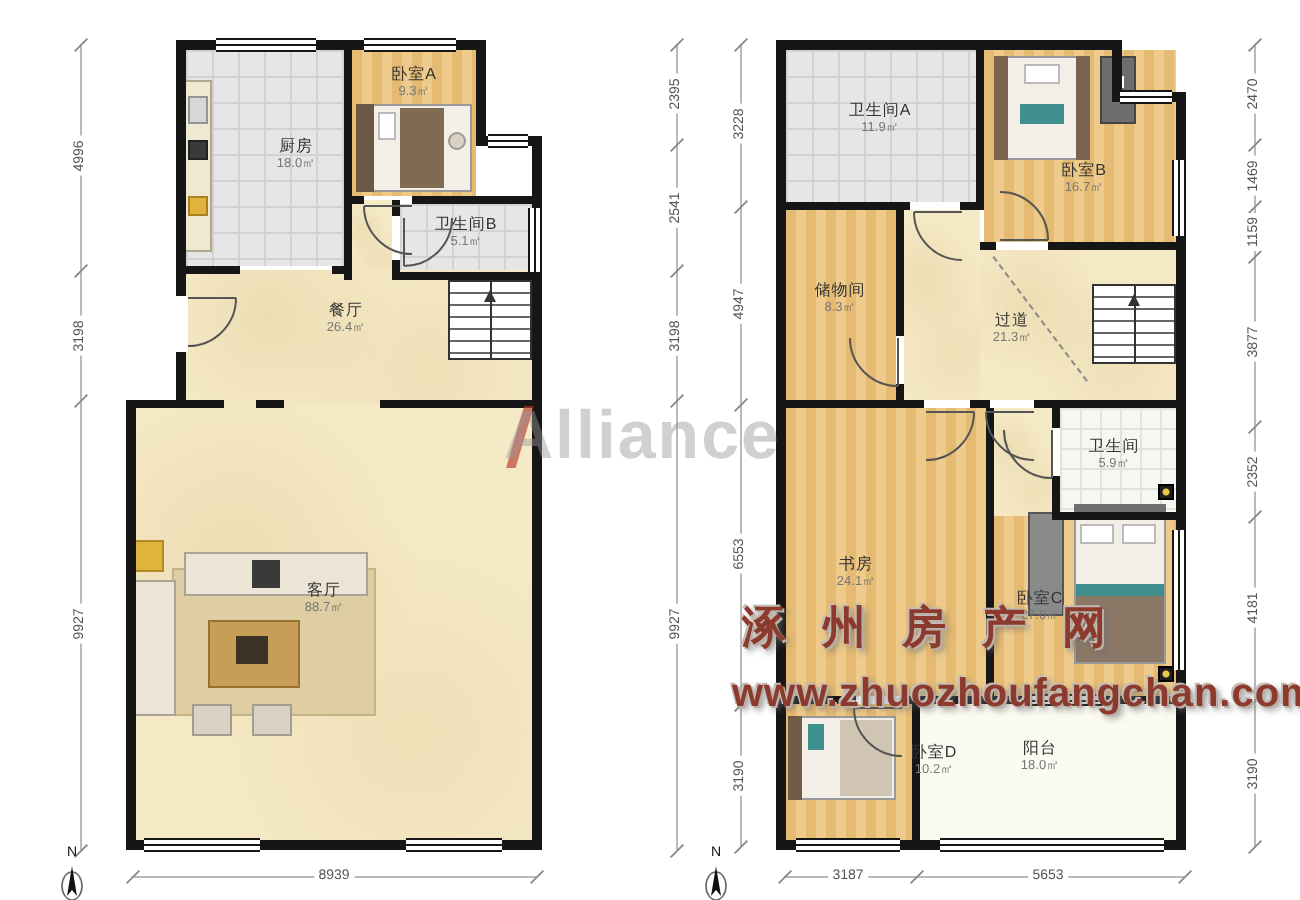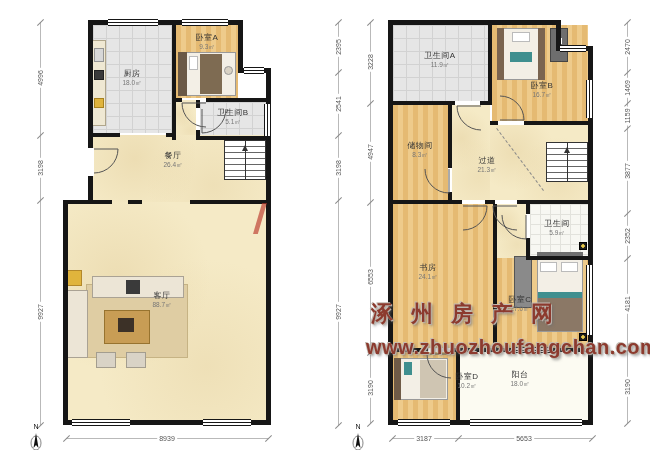--- a/index.html
+++ b/index.html
@@ -112,21 +112,21 @@
     <i class="fur" style="left:86px;top:284px;width:102px;height:74px;background:#dfcda3;border:1px solid #c6b384"></i>
     <i class="fur" style="left:66px;top:290px;width:22px;height:68px;background:#ece5d6;border:1px solid #aaa294"></i>
     <i class="fur" style="left:92px;top:276px;width:92px;height:22px;background:#ece5d6;border:1px solid #aaa294"></i>
     <i class="fur" style="left:126px;top:280px;width:14px;height:14px;background:#3a3a3a"></i>
     <i class="fur" style="left:104px;top:310px;width:46px;height:34px;background:#c89d55;border:1px solid #97732f"></i>
     <i class="fur" style="left:118px;top:318px;width:16px;height:14px;background:#3c3127"></i>
     <i class="fur" style="left:96px;top:352px;width:20px;height:16px;background:#d9d3c6;border:1px solid #a39d8f"></i>
     <i class="fur" style="left:126px;top:352px;width:20px;height:16px;background:#d9d3c6;border:1px solid #a39d8f"></i>
     <i class="fur" style="left:66px;top:270px;width:16px;height:16px;background:#e0b43c;border:1px solid #b3882a"></i>
 
-    <div class="rlabel" style="left:132px;top:78px">
+    <div class="rlabel" style="left:148px;top:78px">
       <div class="rname">厨房</div>
       <div class="rarea">18.0㎡</div>
     </div>
     <div class="rlabel" style="left:207px;top:42px">
       <div class="rname">卧室A</div>
       <div class="rarea">9.3㎡</div>
     </div>
     <div class="rlabel" style="left:233px;top:117px">
       <div class="rname">卫生间B</div>
       <div class="rarea">5.1㎡</div>
@@ -283,29 +283,29 @@
       <div class="rarea">11.9㎡</div>
     </div>
     <div class="rlabel" style="left:542px;top:90px">
       <div class="rname">卧室B</div>
       <div class="rarea">16.7㎡</div>
     </div>
     <div class="rlabel" style="left:420px;top:150px">
       <div class="rname">储物间</div>
       <div class="rarea">8.3㎡</div>
     </div>
-    <div class="rlabel" style="left:487px;top:165px">
+    <div class="rlabel" style="left:506px;top:165px">
       <div class="rname">过道</div>
       <div class="rarea">21.3㎡</div>
     </div>
     <div class="rlabel" style="left:557px;top:228px">
       <div class="rname">卫生间</div>
       <div class="rarea">5.9㎡</div>
     </div>
-    <div class="rlabel" style="left:428px;top:272px">
+    <div class="rlabel" style="left:428px;top:287px">
       <div class="rname">书房</div>
       <div class="rarea">24.1㎡</div>
     </div>
     <div class="rlabel" style="left:520px;top:304px">
       <div class="rname">卧室C</div>
       <div class="rarea">27.0㎡</div>
     </div>
     <div class="rlabel" style="left:467px;top:381px">
       <div class="rname">卧室D</div>
       <div class="rarea">10.2㎡</div>
@@ -353,16 +353,17 @@
     <div class="compass" style="left:350px;top:423px">
       <span class="cN">N</span>
       <svg width="16" height="20">
           <ellipse cx="8" cy="12" rx="5" ry="7" fill="none" stroke="#666" stroke-width="0.8"></ellipse>
           <polygon points="8,2 10.5,17 8,14 5.5,17" fill="#111"></polygon>
         </svg>
     </div>
   </div>
 
   <i class="wm-red-a"></i>
+  <div class="wm-alliance">Alliance</div>
   <div class="wm-site">涿州房产网</div>
   <div class="wm-url">www.zhuozhoufangchan.com</div>
 
 </div>
 
 </body></html>

